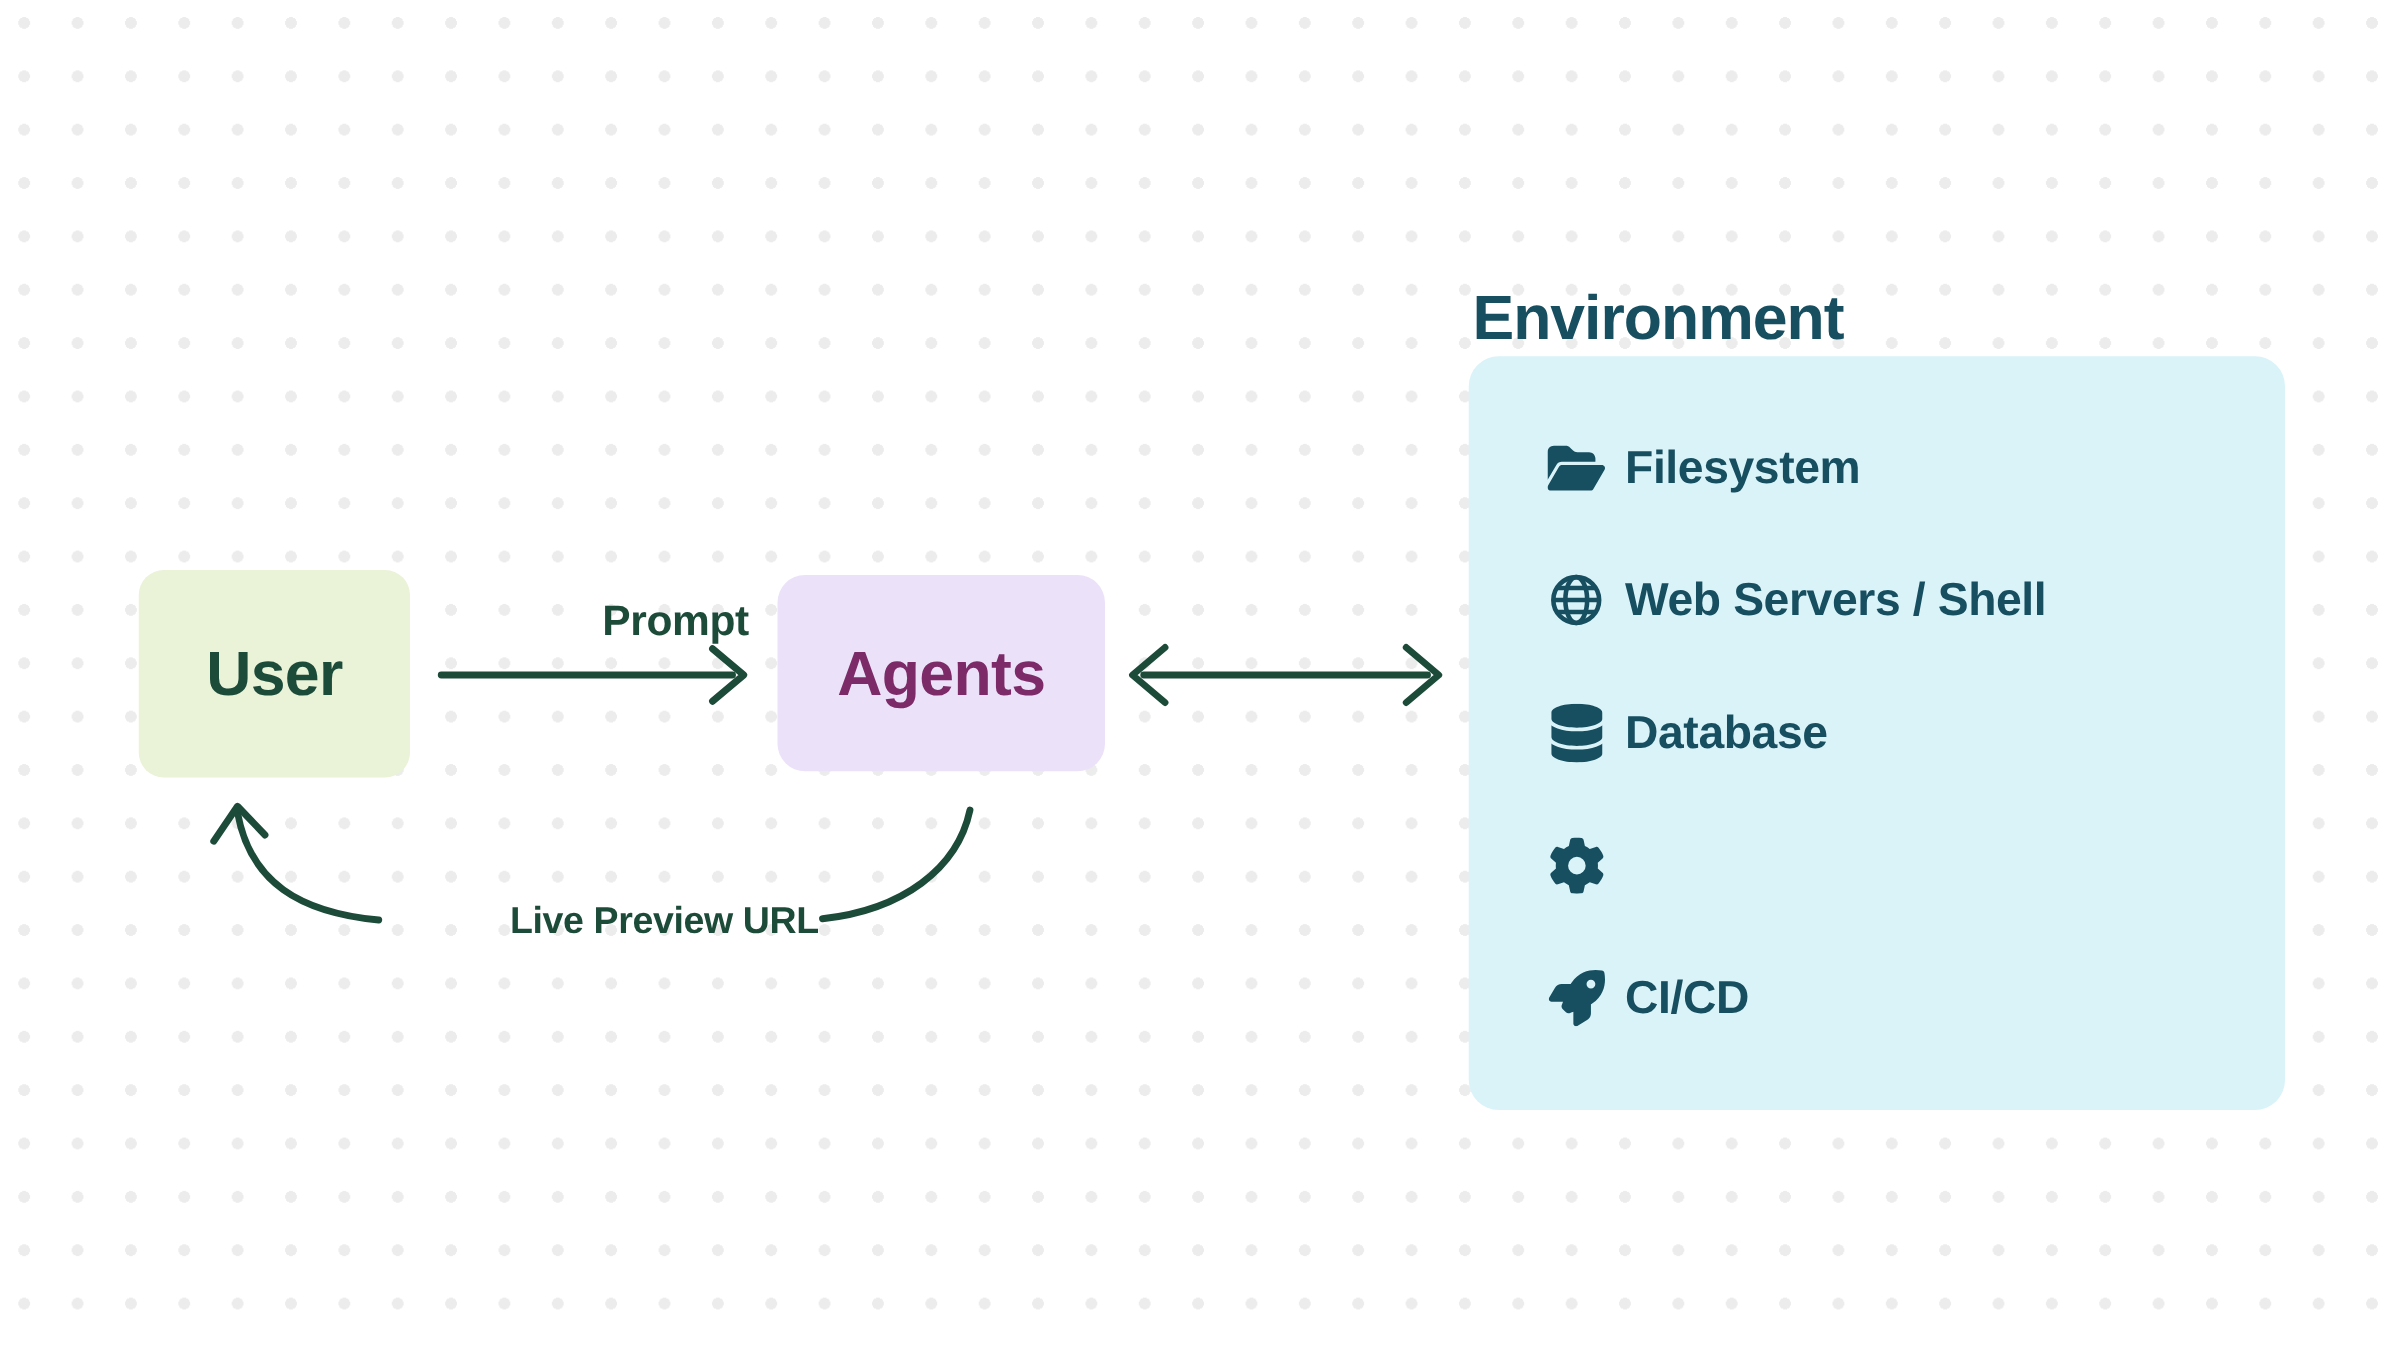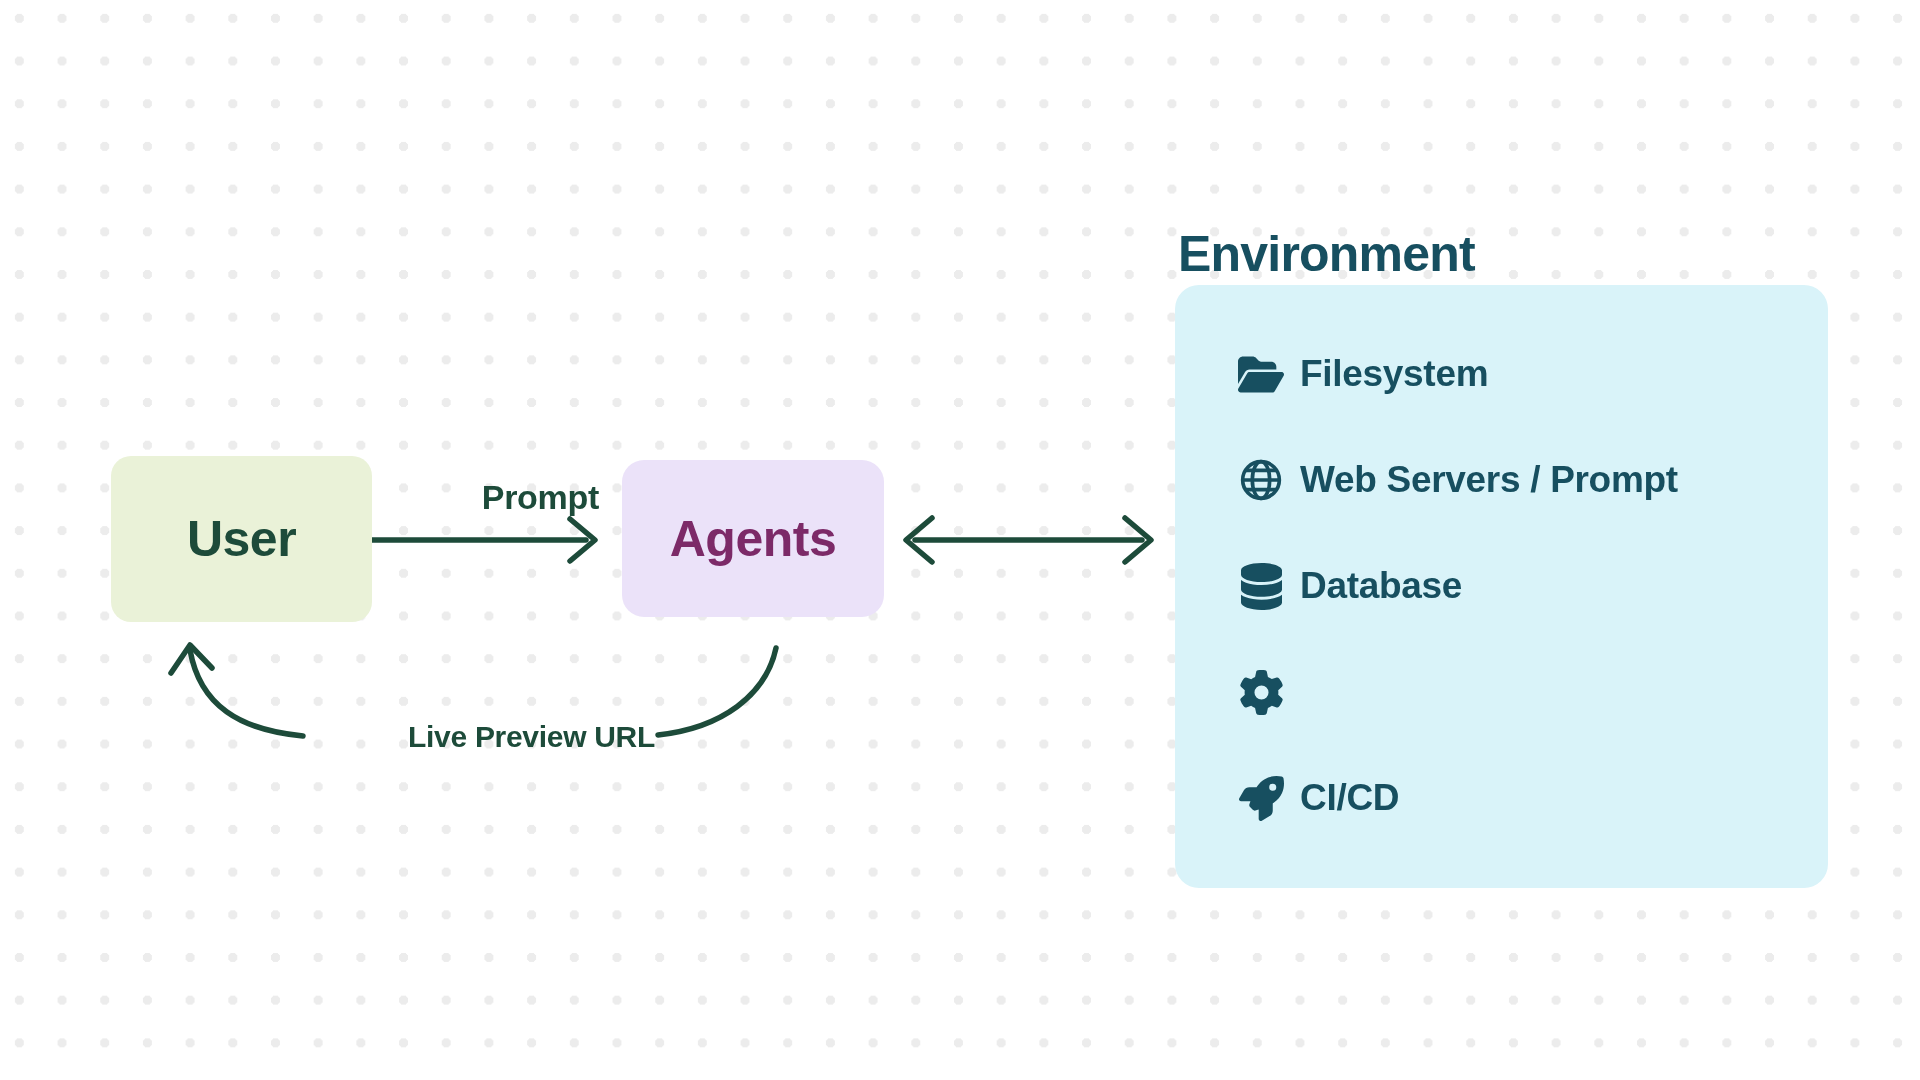--- a/index.html
+++ b/index.html
@@ -12,21 +12,21 @@
     font-family:"Liberation Sans", sans-serif;
     font-weight:700;
   }
   .arrows{position:absolute;left:0;top:0;width:1920px;height:1080px;}
   .arrows path{fill:none;stroke:#1d4b3a;stroke-width:5.5;stroke-linecap:round;stroke-linejoin:round;}
   .node{
     position:absolute;display:flex;align-items:center;justify-content:center;
     letter-spacing:-0.5px;
   }
   .node-user{
-    left:111px;top:456px;width:261px;height:166px;border-radius:20px;
+    left:111px;top:456px;width:217px;height:166px;border-radius:20px;
     background:#eaf2d8;color:#1d4b3a;font-size:50px;
   }
   .node-agents{
     left:622px;top:460px;width:262px;height:157px;border-radius:22px;
     background:#ebe2f9;color:#7c2a68;font-size:50px;
   }
   .arrow-label{position:absolute;color:#1d4b3a;text-align:right;letter-spacing:-0.3px;}
   .label-prompt{left:349px;top:478px;width:250px;font-size:34px;line-height:38px;}
   .label-live{left:305px;top:716px;width:350px;font-size:30px;line-height:42px;}
   .env-title{
@@ -95,21 +95,21 @@
     </div>
 
     <div class="env-row">
       <span class="env-icon">
         <svg width="44" height="44" viewBox="0 0 48 48" fill="none" stroke="#174f60" stroke-width="4">
           <circle cx="24" cy="24" r="20"></circle>
           <ellipse cx="24" cy="24" rx="9.5" ry="20"></ellipse>
           <path d="M4 24h40M7.5 13.5h33M7.5 34.5h33"></path>
         </svg>
       </span>
-      <span class="env-label">Web Servers / Prompt</span>
+      <span class="env-label">Web Servers / Shell</span>
     </div>
 
     <div class="env-row">
       <span class="env-icon">
         <svg width="41" height="47" viewBox="0 0 448 512">
             <path fill="#174f60" d="M448 80v48c0 44.2-100.3 80-224 80S0 172.2 0 128V80C0 35.8 100.3 0 224 0S448 35.8 448 80zM393.2 214.7c20.8-7.4 39.9-16.9 54.8-28.6V288c0 44.2-100.3 80-224 80S0 332.2 0 288V186.1c14.9 11.8 34 21.2 54.8 28.6C99.7 230.7 159.5 240 224 240s124.3-9.3 169.2-25.3zM0 346.1c14.9 11.8 34 21.2 54.8 28.6C99.7 390.7 159.5 400 224 400s124.3-9.3 169.2-25.3c20.8-7.4 39.9-16.9 54.8-28.6V432c0 44.2-100.3 80-224 80S0 476.2 0 432V346.1z"></path>
           </svg>
       </span>
       <span class="env-label">Database</span>
     </div>

